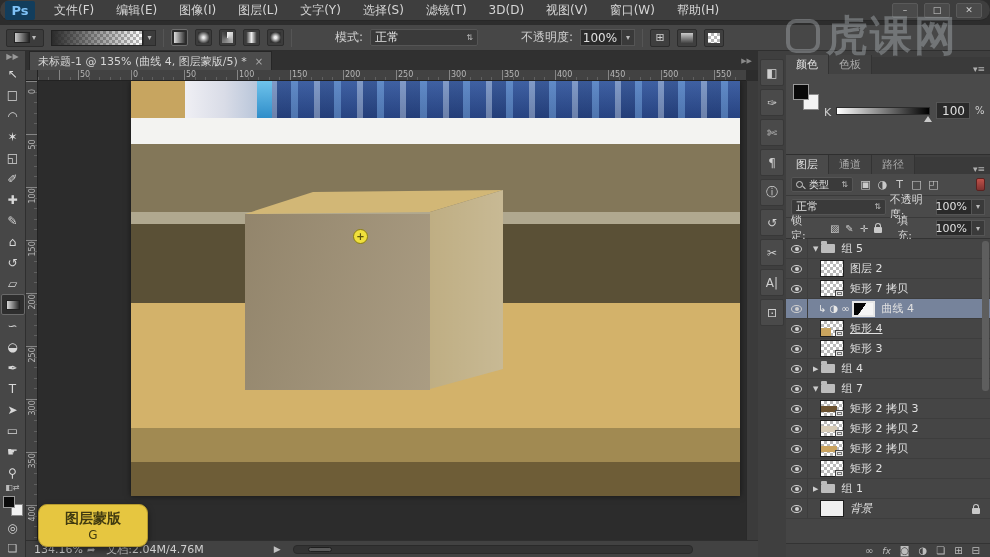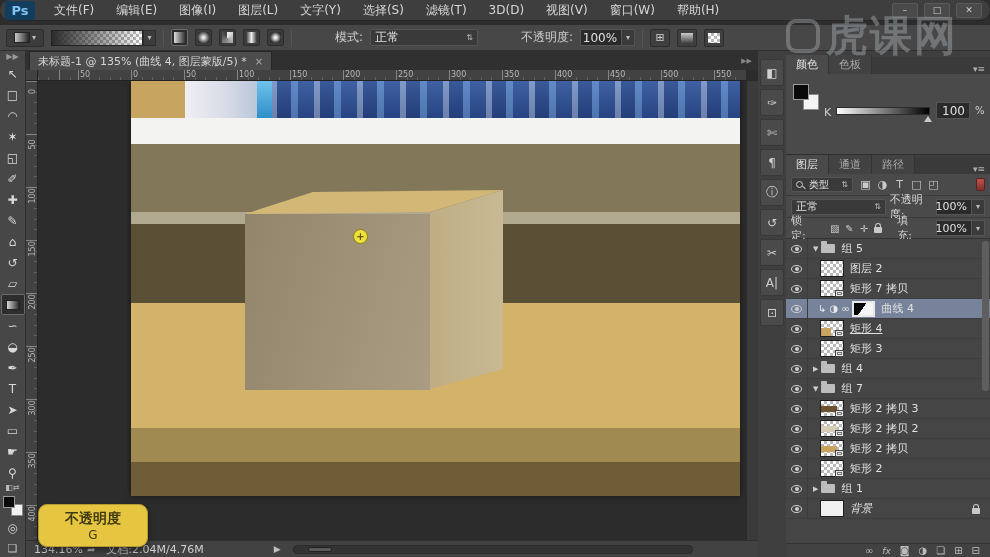--- a/index.html
+++ b/index.html
@@ -603,21 +603,21 @@
         <span class="lb-icon fx">fx</span>
         <span class="lb-icon">◙</span>
         <span class="lb-icon">◑</span>
         <span class="lb-icon">❏</span>
         <span class="lb-icon">⊞</span>
         <span class="lb-icon">⊟</span>
       </div>
   </div>
 
   <div class="abs tooltip">
-    <span class="t1">不透明度</span>
+    <span class="t1">图层蒙版</span>
     <span class="t2">G</span>
   </div>
 
   <div class="abs watermark">
     <span class="wm-logo"></span>
     <span class="wm-text">虎课网</span>
   </div>
 
 </div>
 

